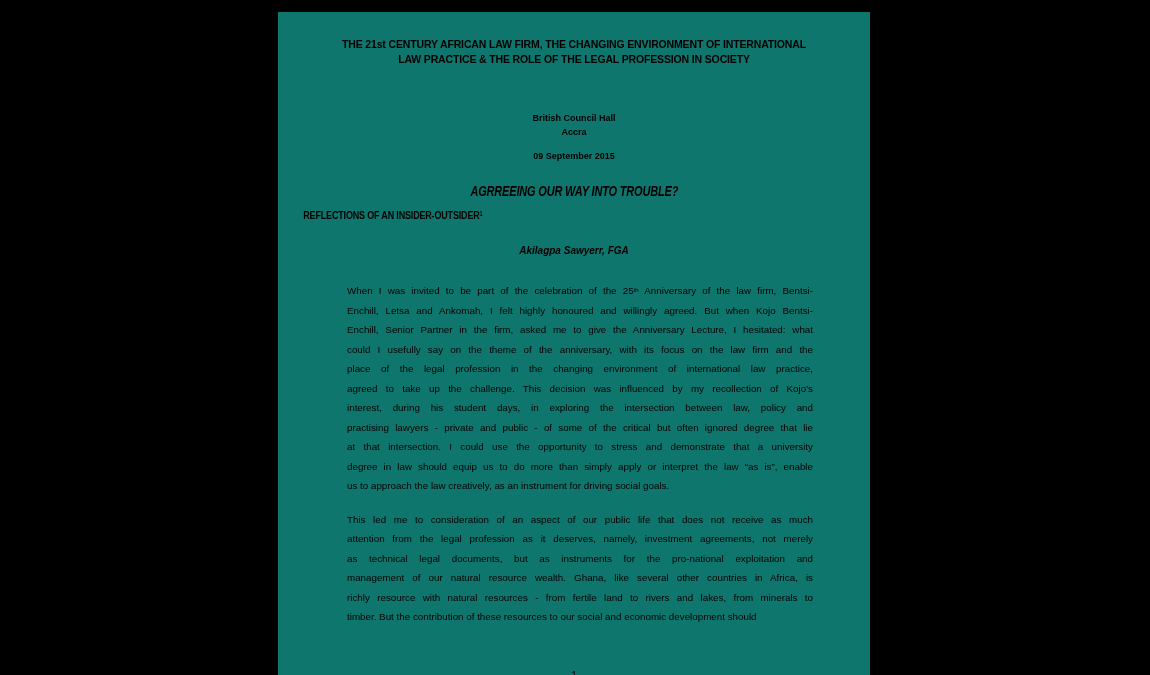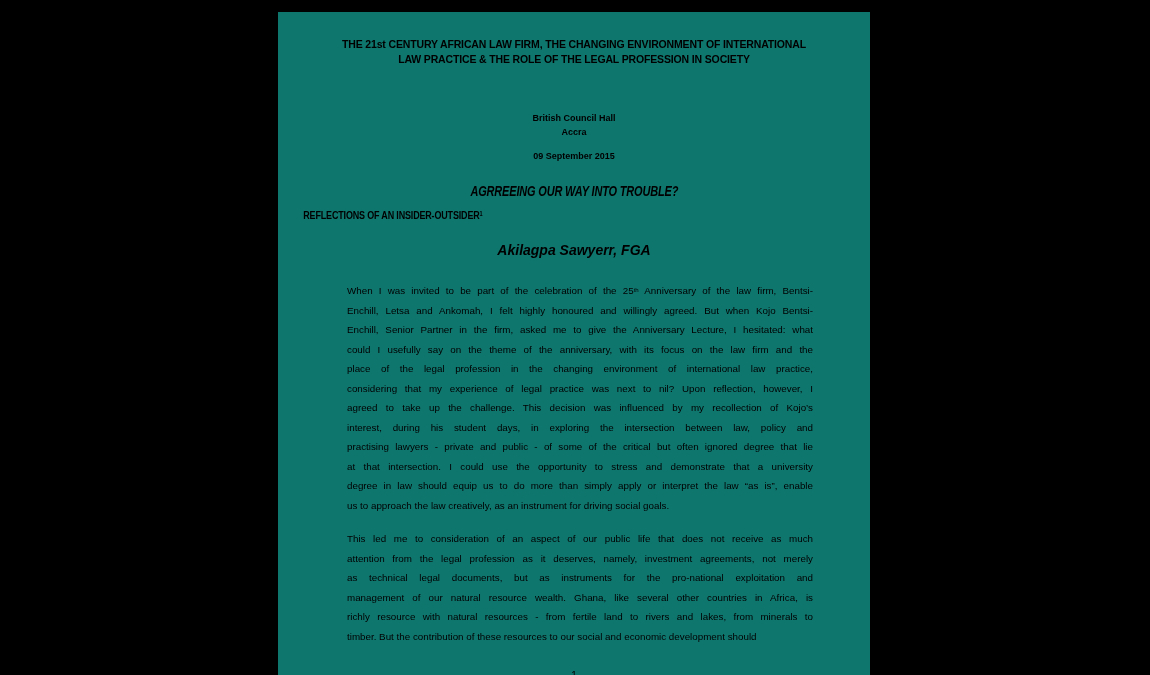--- a/index.html
+++ b/index.html
@@ -73,21 +73,21 @@
     font-weight: bold;
     font-size: 11.5px;
     letter-spacing: -0.2px;
     white-space: nowrap;
   }
   .author-name {
     margin-top: 21px;
     text-align: center;
     font-weight: bold;
     font-style: italic;
-    font-size: 14px;
+    font-size: 10px;
     line-height: 13px;
   }
   
   .body-text {
     margin-left: 69px;
     width: 466px;
     font-size: 9.8px;
     line-height: 19.5px;
     color: #000000;
   }
@@ -146,21 +146,20 @@
 
     <div class="author-name">Akilagpa Sawyerr, FGA</div>
 
     <div class="body-text">
       <div class="para para-1">
           <div class="line">When I was invited to be part of the celebration of the 25<sup>th</sup> Anniversary of the law firm, Bentsi-</div>
           <div class="line">Enchill, Letsa and Ankomah, I felt highly honoured and willingly agreed. But when Kojo Bentsi-</div>
           <div class="line">Enchill, Senior Partner in the firm, asked me to give the Anniversary Lecture, I hesitated: what</div>
           <div class="line">could I usefully say on the theme of the anniversary, with its focus on the law firm and the</div>
           <div class="line">place of the legal profession in the changing environment of international law practice,</div>
-          <div class="line">considering that my experience of legal practice was next to nil? Upon reflection, however, I</div>
           <div class="line">agreed to take up the challenge. This decision was influenced by my recollection of Kojo’s</div>
           <div class="line">interest, during his student days, in exploring the intersection between law, policy and</div>
           <div class="line">practising lawyers - private and public - of some of the critical but often ignored degree that lie</div>
           <div class="line">at that intersection. I could use the opportunity to stress and demonstrate that a university</div>
           <div class="line">degree in law should equip us to do more than simply apply or interpret the law “as is”, enable</div>
           <div class="line">us to approach the law creatively, as an instrument for driving social goals.</div>
         </div>
       <div class="para para-2">
           <div class="line">This led me to consideration of an aspect of our public life that does not receive as much</div>
           <div class="line">attention from the legal profession as it deserves, namely, investment agreements, not merely</div>

